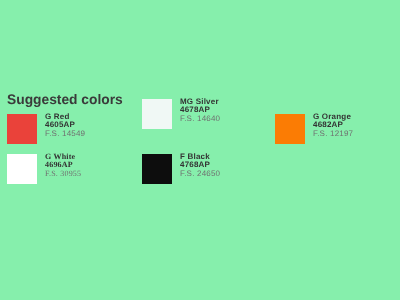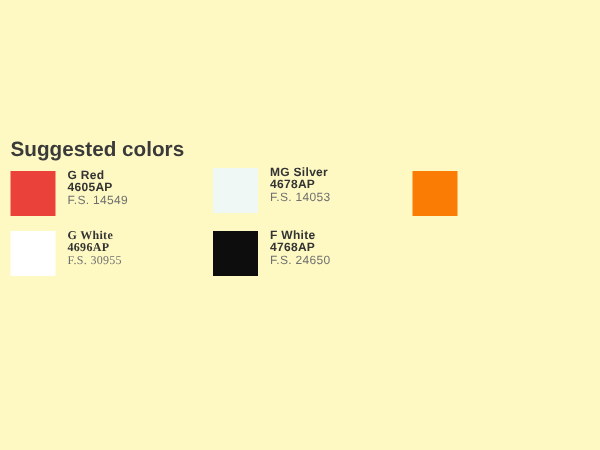--- a/index.html
+++ b/index.html
@@ -13,21 +13,21 @@
   }
   body {
     font-family: "Liberation Sans", sans-serif;
     -webkit-font-smoothing: antialiased;
     text-rendering: geometricPrecision;
   }
   #page {
     position: relative;
     width: 400px;
     height: 300px;
-    background: #fef9c3;
+    background: #86efac;
   }
   .panel-title {
     position: absolute;
     left: 7px;
     top: 92px;
     font-size: 13.8px;
     font-weight: bold;
     color: #3a3a3a;
     letter-spacing: 0px;
     white-space: nowrap;
@@ -61,21 +61,21 @@
     font-weight: bold;
     white-space: nowrap;
   }
   .lbl.fs {
     font-weight: normal;
     color: #6f6f6f;
   }
 
   
   #item-0 { left: 7px;   top: 114px; padding-left: 28px; }
-  #item-1 { left: 142px; top: 112px; }
+  #item-1 { left: 142px; top: 99px; }
   #item-2 { left: 275px; top: 114px; }
   #item-3 { left: 7px;   top: 154px; font-family: Liberation Serif, serif; }
   #item-4 { left: 142px; top: 154px; }
 </style>
 </head>
 <body>
 
 <div id="page">
 
   <div class="panel-title">Suggested colors</div>
@@ -87,39 +87,44 @@
       <div class="lbl code">4605AP</div>
       <div class="lbl fs">F.S. 14549</div>
     </div>
   </div>
 
   <div class="color-item" id="item-1">
     <div class="swatch" style="background-color: rgb(240, 248, 245);"></div>
     <div class="labels">
       <div class="lbl name">MG Silver</div>
       <div class="lbl code">4678AP</div>
-      <div class="lbl fs">F.S. 14053</div>
+      <div class="lbl fs">F.S. 14640</div>
     </div>
   </div>
 
   <div class="color-item" id="item-2">
     <div class="swatch" style="background-color: rgb(251, 124, 4);"></div>
+    <div class="labels">
+      <div class="lbl name">G Orange</div>
+      <div class="lbl code">4682AP</div>
+      <div class="lbl fs">F.S. 12197</div>
+    </div>
   </div>
 
   <div class="color-item" id="item-3">
     <div class="swatch" style="background-color: rgb(255, 255, 255);"></div>
     <div class="labels">
       <div class="lbl name">G White</div>
       <div class="lbl code">4696AP</div>
       <div class="lbl fs">F.S. 30955</div>
     </div>
   </div>
 
   <div class="color-item" id="item-4">
     <div class="swatch" style="background-color: rgb(13, 13, 13);"></div>
     <div class="labels">
-      <div class="lbl name">F White</div>
+      <div class="lbl name">F Black</div>
       <div class="lbl code">4768AP</div>
       <div class="lbl fs">F.S. 24650</div>
     </div>
   </div>
 
 </div>
 
 </body></html>

